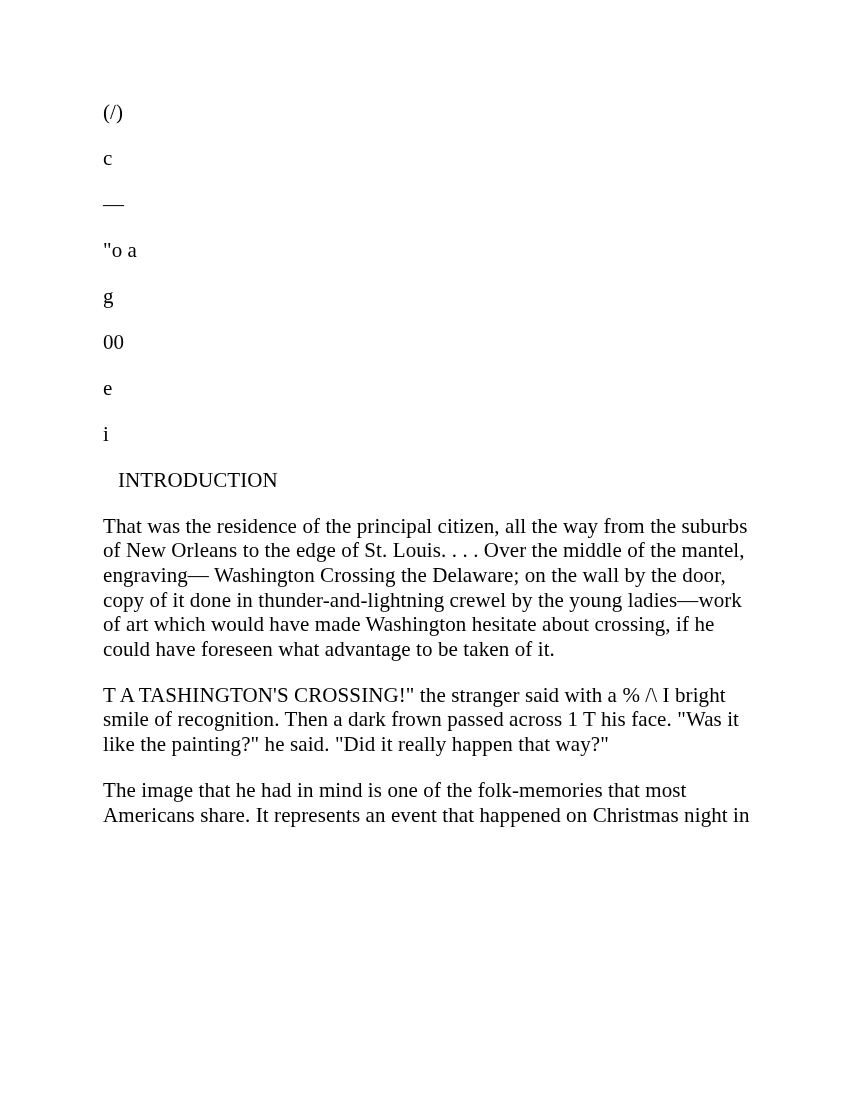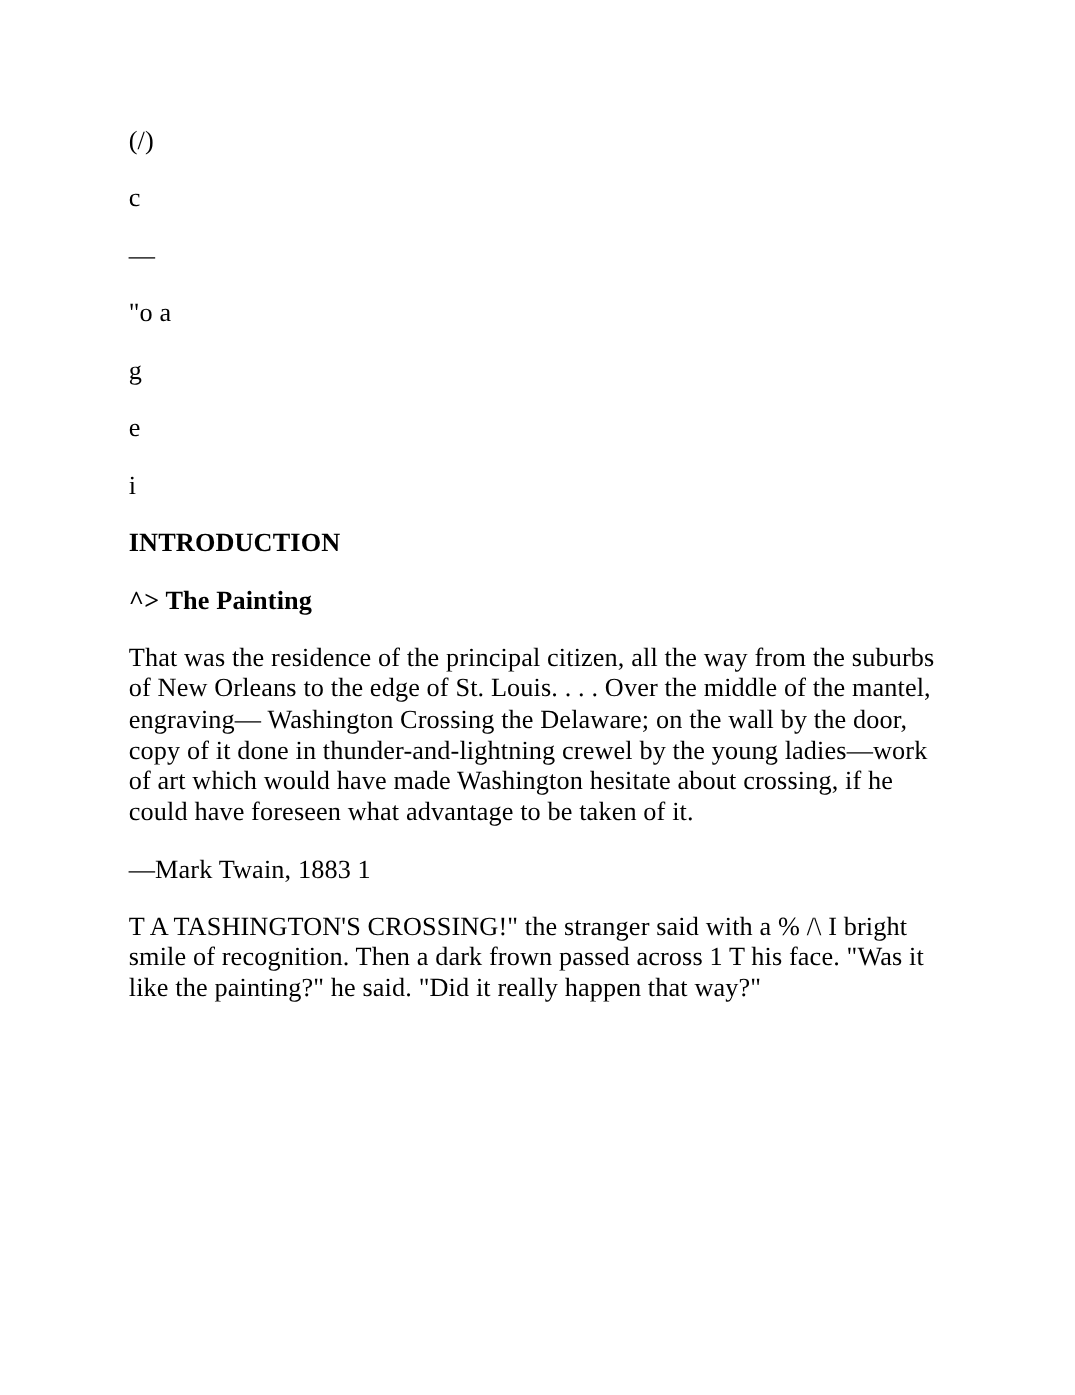--- a/index.html
+++ b/index.html
@@ -21,47 +21,49 @@
   }
   .tline, .para {
     margin: 0 0 21.4px 0;
     font-size: 21px;
     line-height: 24.6px;
     letter-spacing: 0.1px;
     white-space: pre-line;
     font-weight: normal;
   }
   h1.tline, h2.tline {
-    font-weight: bold; 
+    font-weight: normal; 
+    margin-left: 15px;
   }
 </style>
 </head>
 <body>
 
 <div class="page-content">
 
   <p class="tline">(/)</p>
   <p class="tline">c</p>
   <p class="tline">—</p>
   <p class="tline">"o a</p>
   <p class="tline">g</p>
+  <p class="tline">00</p>
   <p class="tline">e</p>
   <p class="tline">i</p>
 
   <h1 class="tline">INTRODUCTION</h1>
 
-  <h2 class="tline">^&gt; The Painting</h2>
 
   <p class="para">That was the residence of the principal citizen, all the way from the suburbs
 of New Orleans to the edge of St. Louis. . . . Over the middle of the mantel,
 engraving— Washington Crossing the Delaware; on the wall by the door,
 copy of it done in thunder-and-lightning crewel by the young ladies—work
 of art which would have made Washington hesitate about crossing, if he
 could have foreseen what advantage to be taken of it.</p>
 
-  <p class="tline">—Mark Twain, 1883 1</p>
 
   <p class="para">T A TASHINGTON'S CROSSING!" the stranger said with a % /\ I bright
 smile of recognition. Then a dark frown passed across 1 T his face. "Was it
 like the painting?" he said. "Did it really happen that way?"</p>
 
+  <p class="para">The image that he had in mind is one of the folk-memories that most
+Americans share. It represents an event that happened on Christmas night in</p>
 
 </div>
 
 </body></html>

